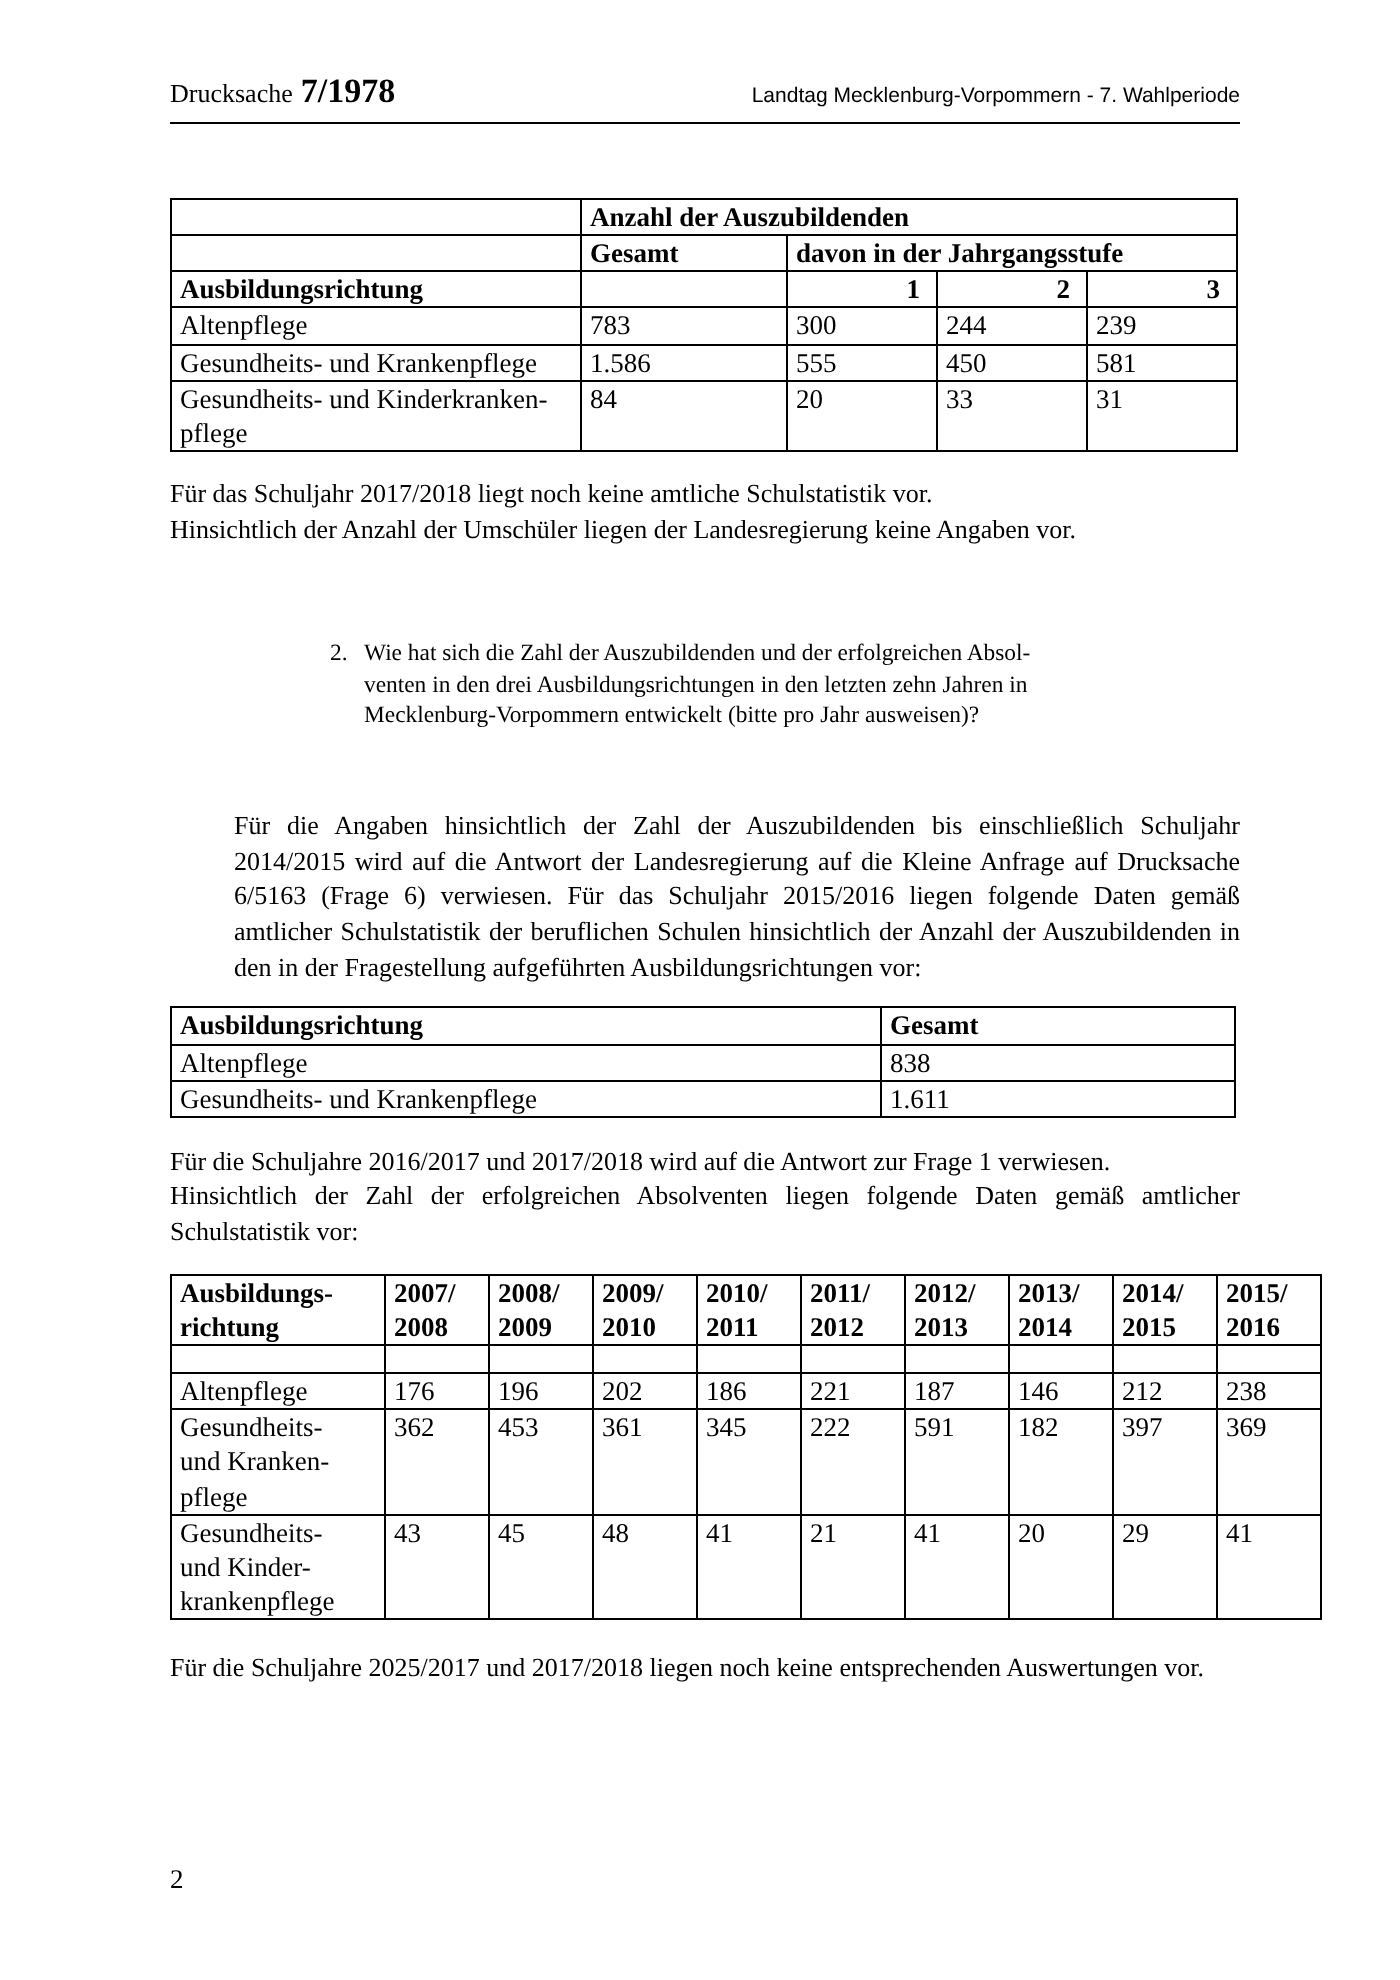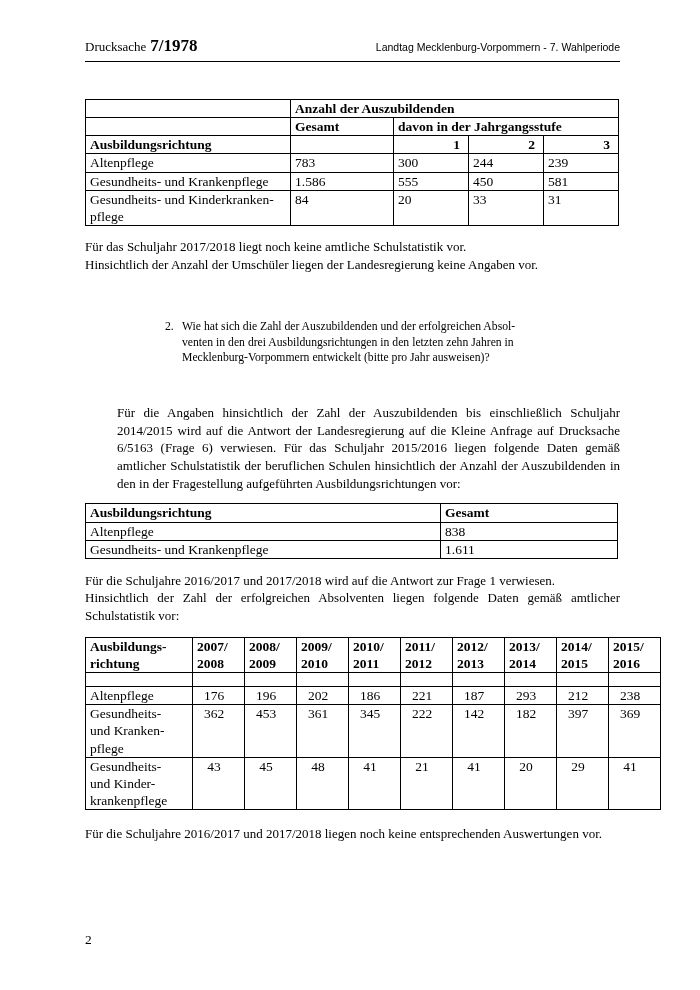--- a/index.html
+++ b/index.html
@@ -41,21 +41,21 @@
   .tbl { font-size: 13.5px; }
   .tbl td {
     border: 1px solid #000;
     padding: 0 4px;
     vertical-align: top;
     line-height: 1.27;
   }
   .b { font-weight: bold; }
   .c { }
   .gr { text-align: right; padding-right: 8px !important; }
-  .num { text-align: center; padding-right: 13px !important; }
+  .num { text-align: left; padding-right: 13px !important; }
 
   .tbl1 { margin-top: 37px; width: 533px; }
   .tbl2 { margin-top: 11px; width: 532px; }
   .tbl3 { margin-top: 12px; width: 575px; }
   .spacer-row td { height: 13px; }
 
   .page-number {
     position: absolute; left: 85px; bottom: 42px;
     font-size: 13.5px;
   }
@@ -209,34 +209,34 @@
         <td></td>
       </tr>
       <tr>
         <td class="pre">Altenpflege</td>
         <td class="num">176</td>
         <td class="num">196</td>
         <td class="num">202</td>
         <td class="num">186</td>
         <td class="num">221</td>
         <td class="num">187</td>
-        <td class="num">293</td>
+        <td class="num">146</td>
         <td class="num">212</td>
         <td class="num">238</td>
       </tr>
       <tr>
         <td class="pre">Gesundheits-
 und Kranken-
 pflege</td>
         <td class="num">362</td>
         <td class="num">453</td>
         <td class="num">361</td>
         <td class="num">345</td>
         <td class="num">222</td>
-        <td class="num">142</td>
+        <td class="num">591</td>
         <td class="num">182</td>
         <td class="num">397</td>
         <td class="num">369</td>
       </tr>
       <tr>
         <td class="pre">Gesundheits-
 und Kinder-
 krankenpflege</td>
         <td class="num">43</td>
         <td class="num">45</td>
@@ -244,17 +244,17 @@
         <td class="num">41</td>
         <td class="num">21</td>
         <td class="num">41</td>
         <td class="num">20</td>
         <td class="num">29</td>
         <td class="num">41</td>
       </tr>
     </tbody>
   </table>
 
-  <p class="body-text just para4">Für die Schuljahre 2016/2017 und 2017/2018 liegen noch keine entsprechenden Auswertungen vor.</p>
+  <p class="body-text just para4">Für die Schuljahre 2025/2017 und 2017/2018 liegen noch keine entsprechenden Auswertungen vor.</p>
 
   <div class="page-number">2</div>
 
 </div>
 
 </body></html>

